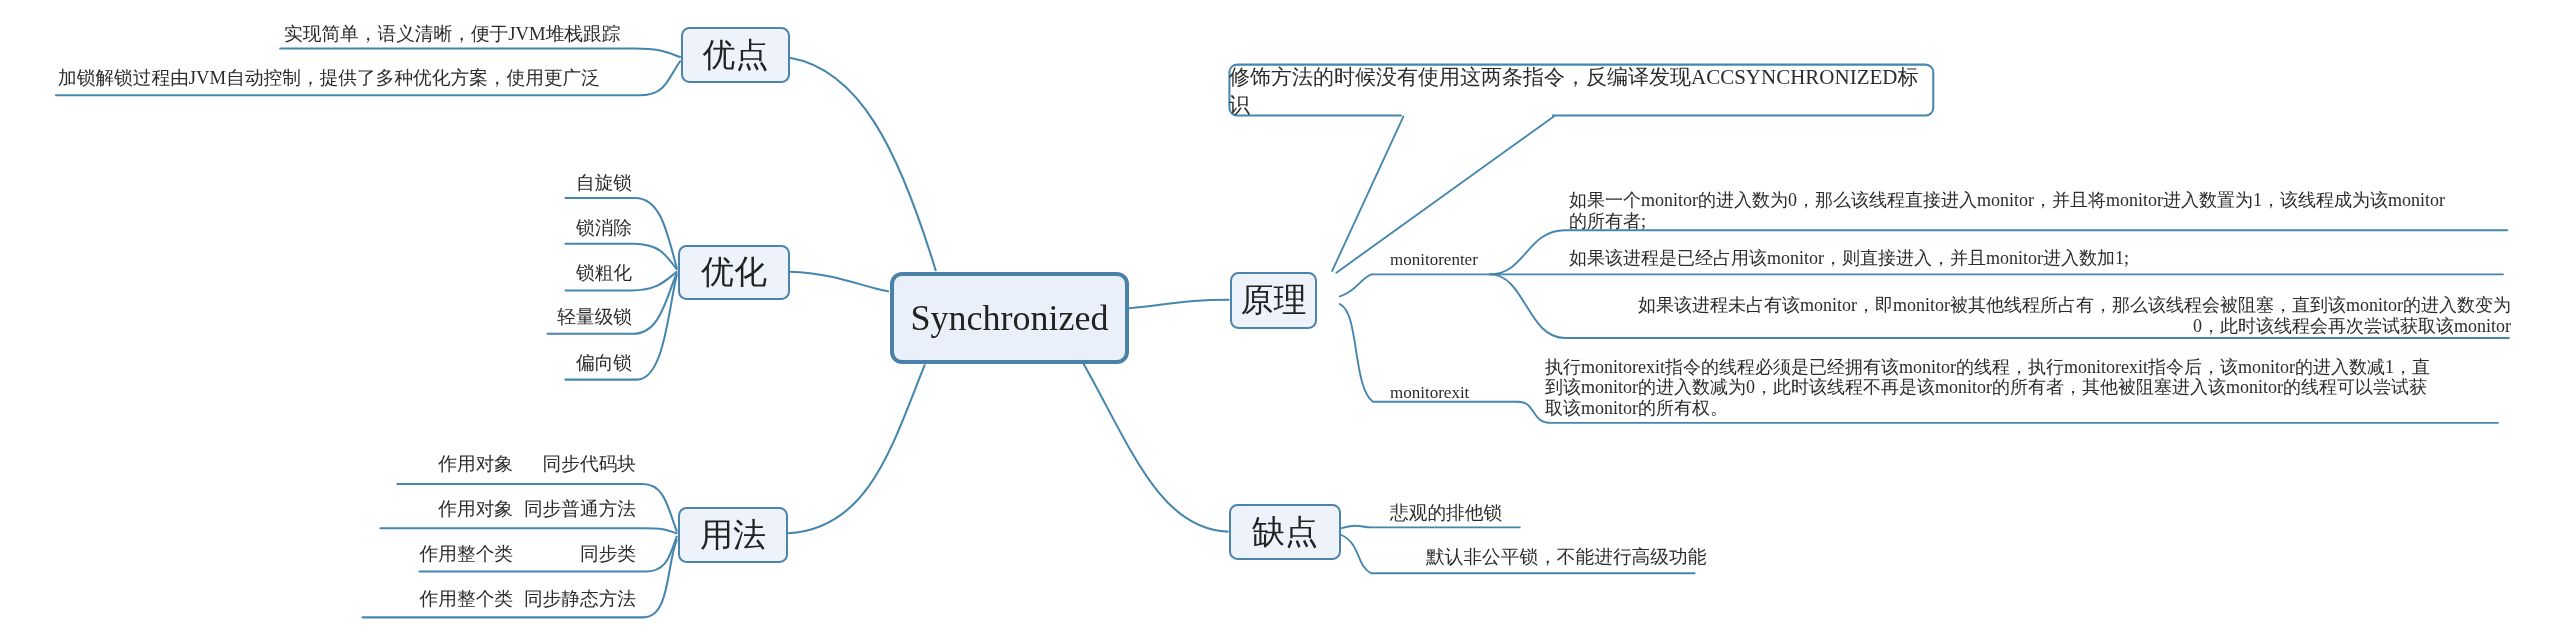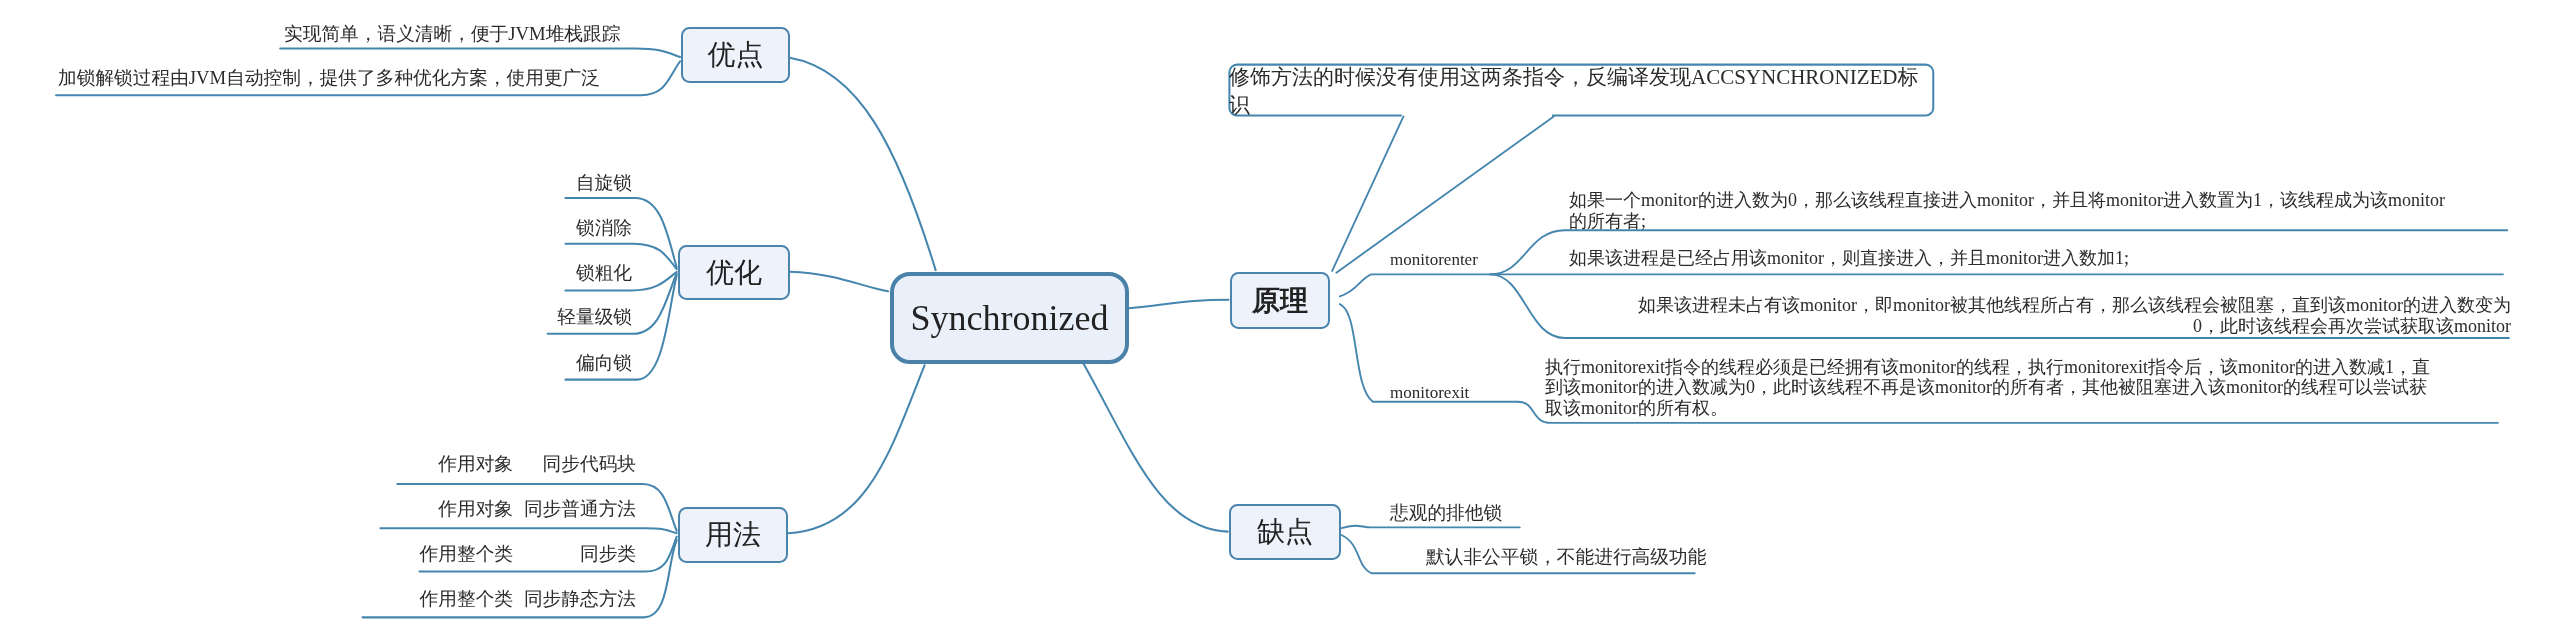--- a/index.html
+++ b/index.html
@@ -11,27 +11,27 @@
     color:#2b2b2b;
     background:#ffffff;
   }
   #wires{position:absolute;left:0;top:0;}
   .node{
     position:absolute;
     background:#eef3fb;
     border:2.5px solid #4b84ac;
     border-radius:8.5px;
     display:flex;align-items:center;justify-content:center;
-    font-size:28px;color:#222;
+    font-size:33px;color:#222;
     box-sizing:border-box;
   }
   .central{
     background:#e9f0f9;
     border:4.2px solid #4a81a9;
-    border-radius:20px;
+    border-radius:12px;
     font-size:36px;
   }
   .leaf{
     position:absolute;
     font-size:18.7px;
     line-height:22px;
     white-space:nowrap;
   }
   .ralign{text-align:right;}
   .para{
@@ -123,21 +123,21 @@
   </div>
   <div class="leaf ralign" style="left:343px;top:453px;width:170px;">作用对象</div>
   <div class="leaf ralign" style="left:466px;top:453px;width:170px;">同步代码块</div>
   <div class="leaf ralign" style="left:343px;top:498px;width:170px;">作用对象</div>
   <div class="leaf ralign" style="left:466px;top:498px;width:170px;">同步普通方法</div>
   <div class="leaf ralign" style="left:343px;top:543px;width:170px;">作用整个类</div>
   <div class="leaf ralign" style="left:466px;top:543px;width:170px;">同步类</div>
   <div class="leaf ralign" style="left:343px;top:588px;width:170px;">作用整个类</div>
   <div class="leaf ralign" style="left:466px;top:588px;width:170px;">同步静态方法</div>
 
-  <div class="node" style="left:1230px;top:272px;width:100px;height:57px;font-weight:bold;">
+  <div class="node" style="left:1230px;top:272px;width:87px;height:57px;">
     <span>原理</span>
   </div>
   <div class="callout-text">修饰方法的时候没有使用这两条指令，反编译发现ACCSYNCHRONIZED标识</div>
 
   <div class="mono-label" style="left:1390px;top:250px;">monitorenter</div>
   <div class="para" style="left:1569px;top:190px;width:942px;">如果一个monitor的进入数为0，那么该线程直接进入monitor，并且将monitor进入数置为1，该线程成为该monitor
 的所有者;</div>
   <div class="para" style="left:1569px;top:248px;width:942px;">如果该进程是已经占用该monitor，则直接进入，并且monitor进入数加1;</div>
   <div class="para" style="left:1569px;top:295px;width:942px;text-align:right;">如果该进程未占有该monitor，即monitor被其他线程所占有，那么该线程会被阻塞，直到该monitor的进入数变为
 0，此时该线程会再次尝试获取该monitor</div>

